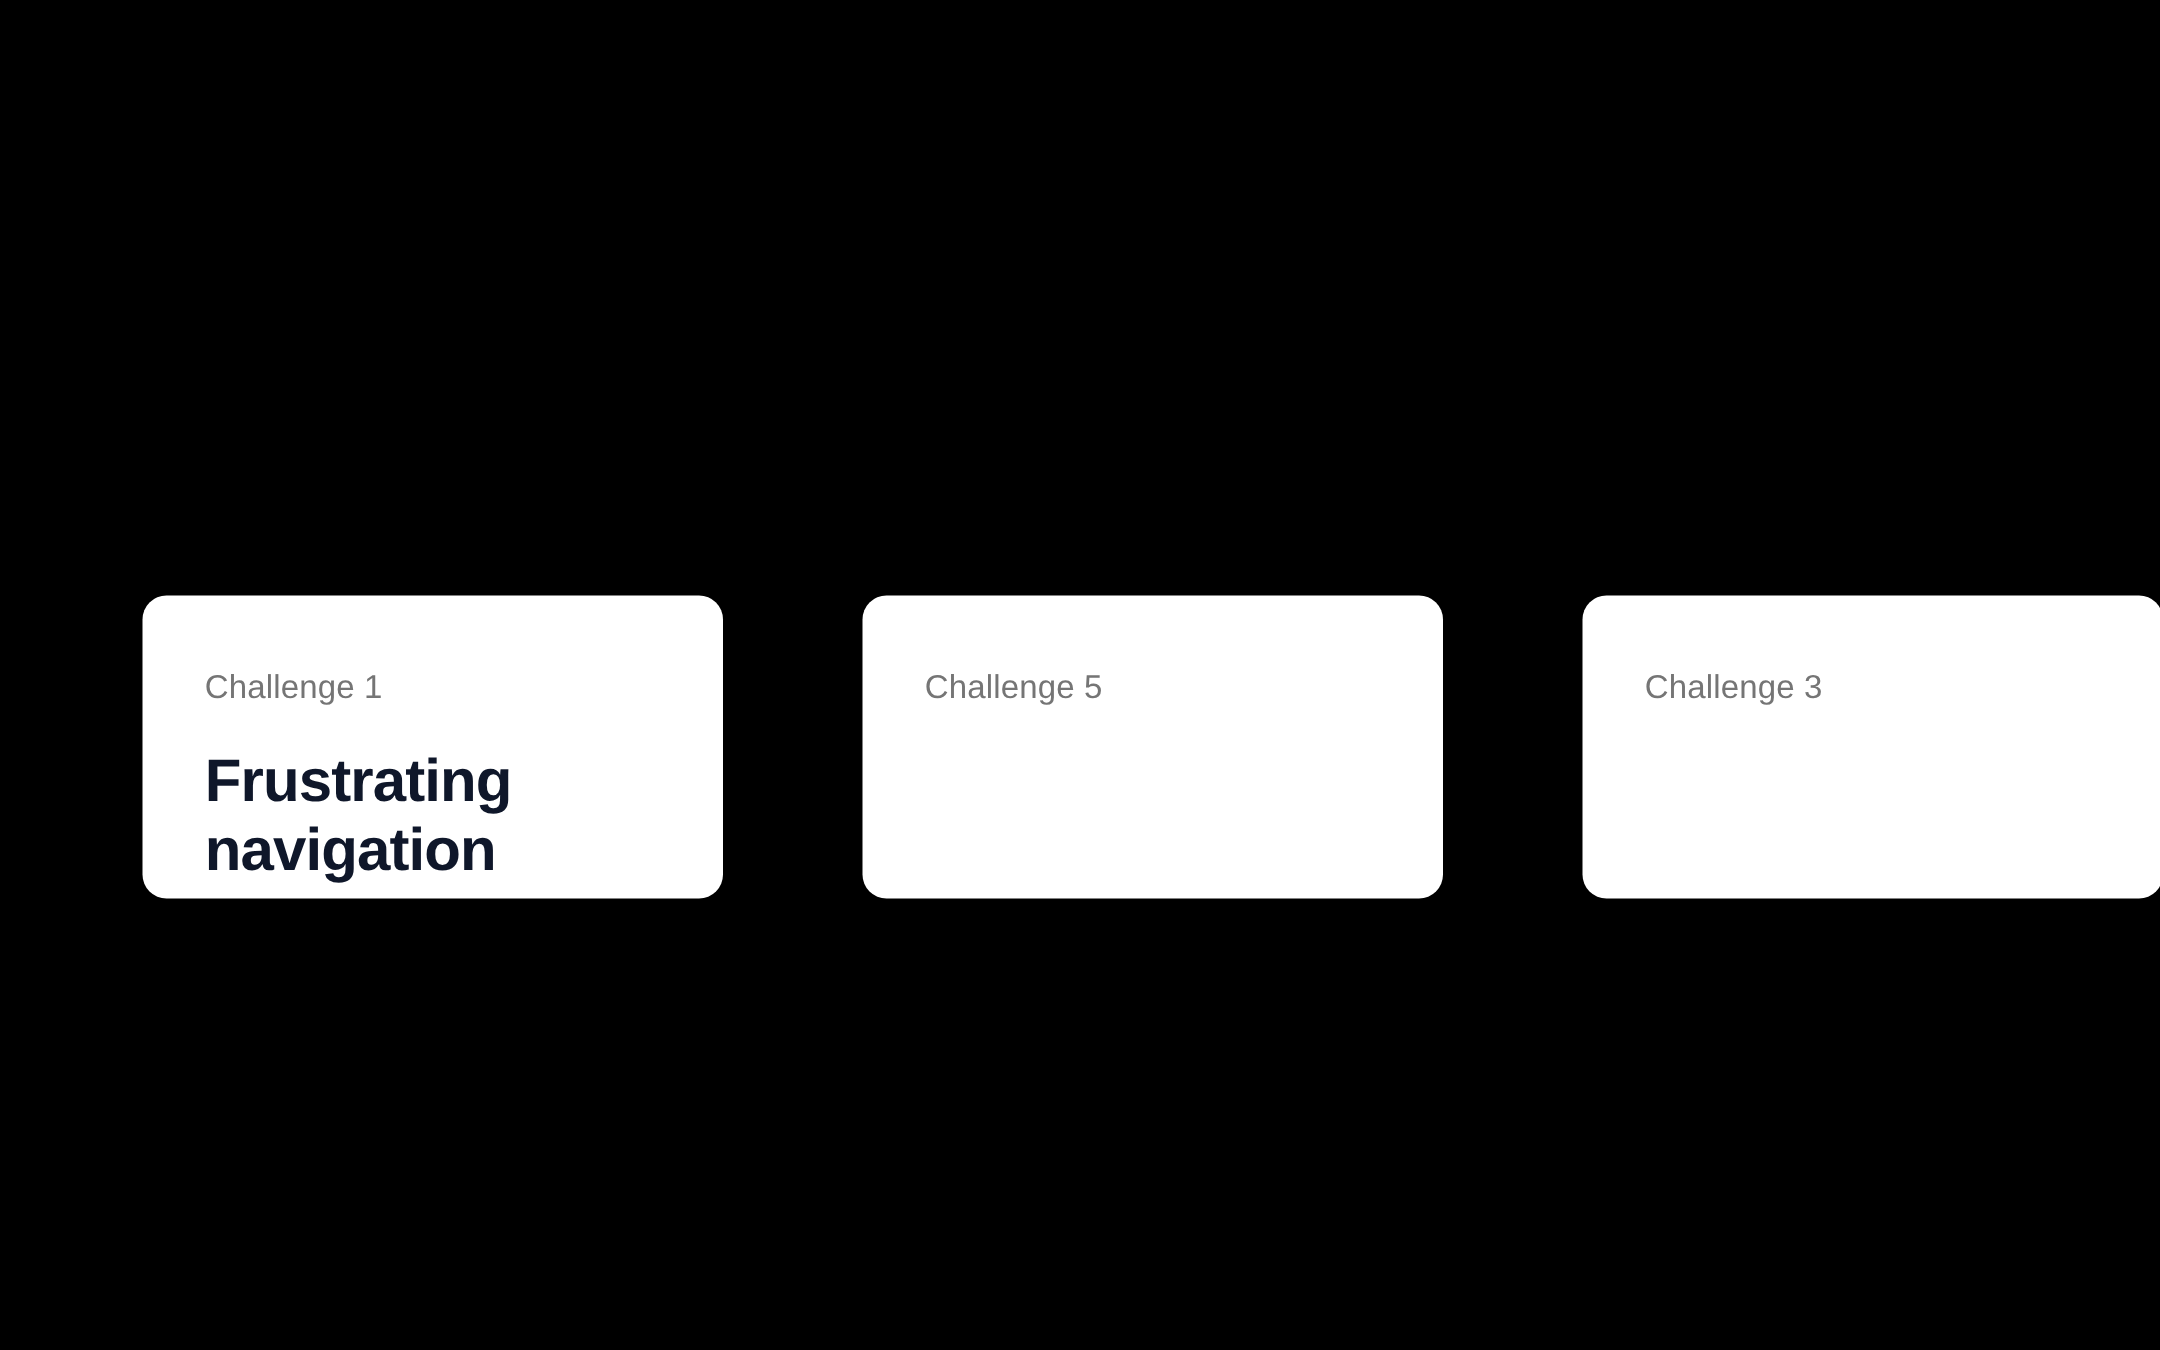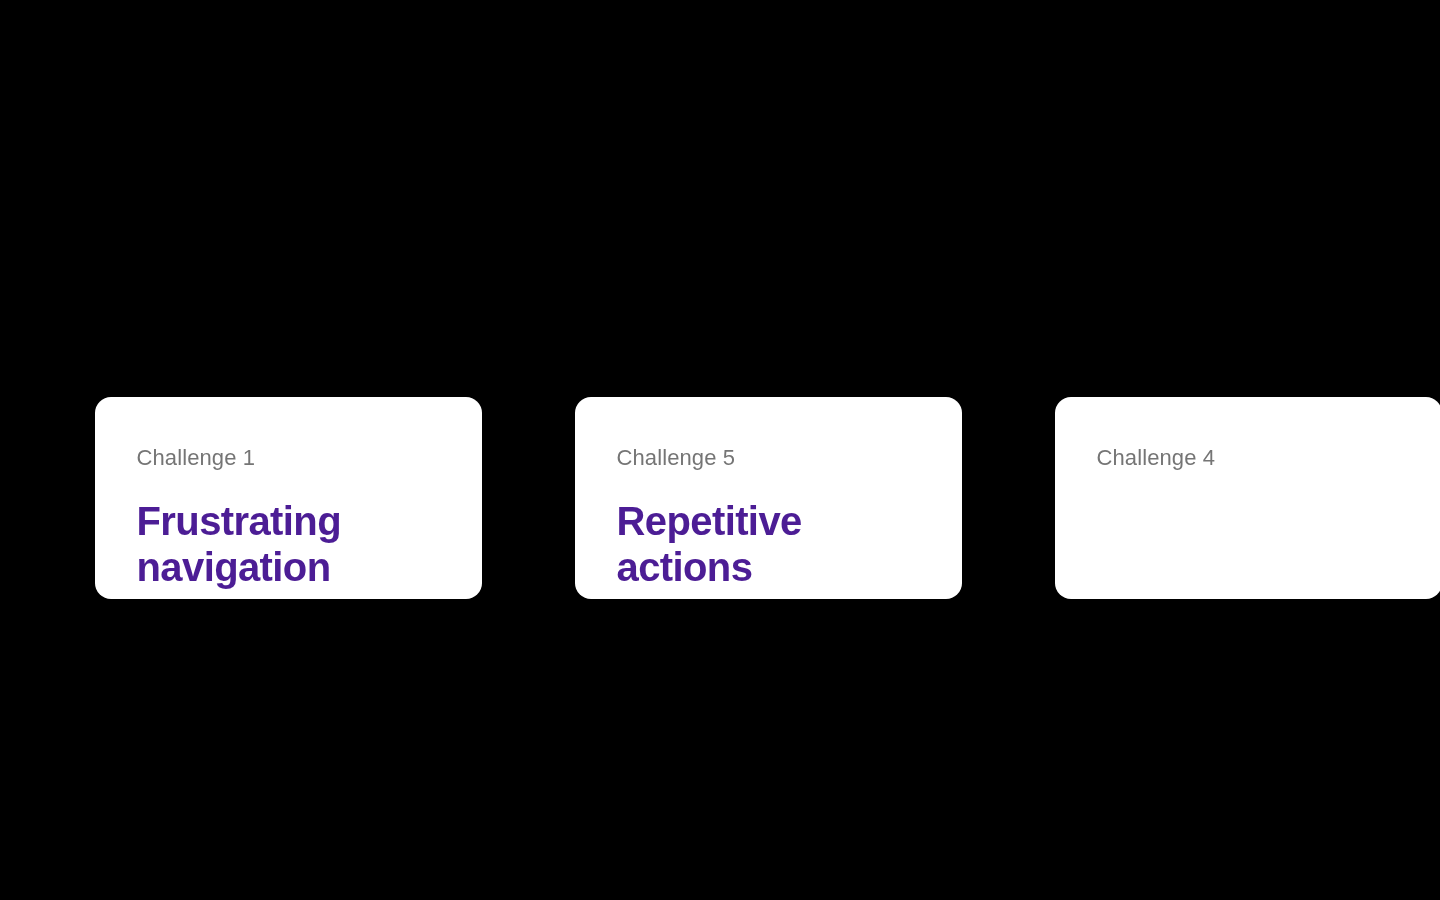--- a/index.html
+++ b/index.html
@@ -42,42 +42,40 @@
     font-weight: 400;
     color: #757575;
     line-height: 1.35;
     margin-bottom: 9px;
     letter-spacing: 0.1px;
   }
 
   .card-title {
     font-size: 40px;
     font-weight: 700;
-    color: #4c1d95;
+    color: #0f172a;
     line-height: 1.17;
     letter-spacing: -0.6px;
     white-space: pre-line;
   }
 </style>
 </head>
 <body>
 
 <div class="stage">
   <div class="card-row">
 
     <div class="card">
       <div class="card-label">Challenge 1</div>
       <div class="card-title">Frustrating
 navigation</div>
     </div>
 
     <div class="card">
       <div class="card-label">Challenge 5</div>
-      <div class="card-title">Repetitive
-actions</div>
     </div>
 
     <div class="card">
-      <div class="card-label">Challenge 4</div>
+      <div class="card-label">Challenge 3</div>
     </div>
 
   </div>
 </div>
 
 </body></html>

